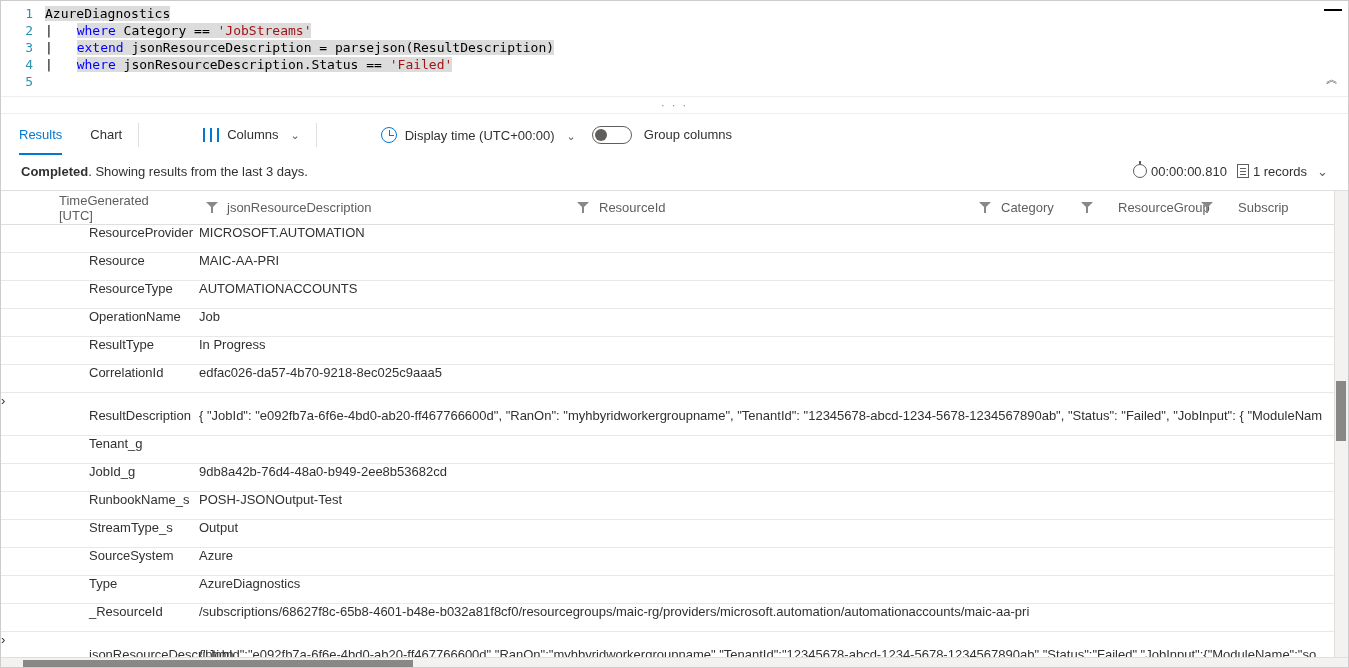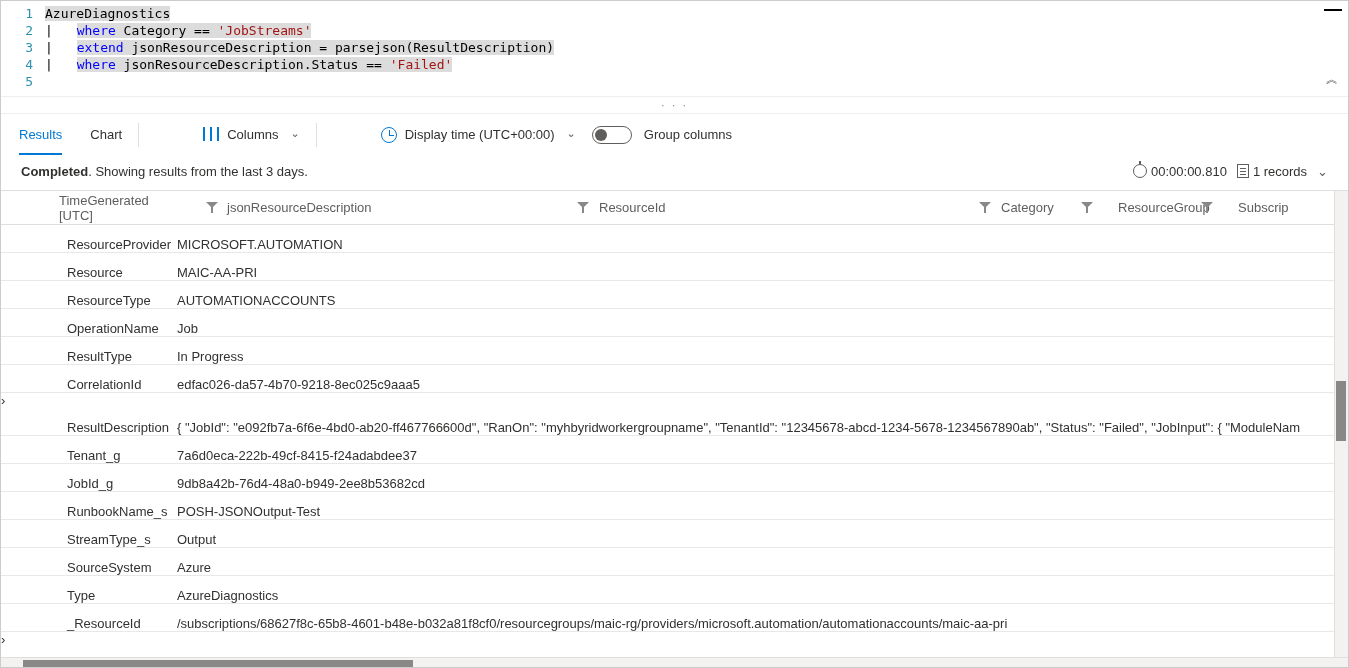--- a/index.html
+++ b/index.html
@@ -85,21 +85,21 @@
     content: "";
     position: absolute;
     bottom: 0; left: 0; right: 0;
     height: 2px;
     background: #0078d4;
   }
   .vsep {
     width: 1px; height: 24px; background: #e1dfdd; margin: 0 16px;
   }
   .tool-btn {
-    display: flex; align-items: flex-start; gap: 8px;
+    display: flex; align-items: flex-end; gap: 8px;
     color: #323130; cursor: pointer; padding-left: 48px;
   }
   .icon-columns {
     width: 16px; height: 14px;
     display: inline-block;
     border-left: 2px solid #0078d4;
     border-right: 2px solid #0078d4;
     position: relative;
   }
   .icon-columns::after {
@@ -158,23 +158,23 @@
   .funnel {
     width:12px;height:12px;position:relative;display:inline-block;margin-right:10px;
   }
   .funnel::before{
     content:"";position:absolute;left:0;top:0;border-left:6px solid transparent;border-right:6px solid transparent;
     border-top:6px solid #8a8886;
   }
   .funnel::after{content:"";position:absolute;left:5px;top:5px;width:2px;height:6px;background:#8a8886;}
   .detail-rows { }
   .drow {
-    display:flex; align-items:flex-end; min-height:28px;
+    display:flex; align-items:flex-start; min-height:28px;
     border-bottom:1px solid #e8e8e8;
-    padding-left: 26px;
+    padding-left: 48px;
   }
   .drow-wrap { position:relative; }
   .dkey { width: 150px; padding-left: 40px; color:#323130; }
   .dval { flex:1; color:#323130; white-space:nowrap; overflow:hidden; text-overflow:clip; padding-right:8px;}
   
   .hscroll {
     position:absolute; left:0; right:0; bottom:0; height:14px;
     background:#f3f2f1; border-top:1px solid #e1dfdd;
   }
   .hscroll .thumb {
@@ -323,21 +323,20 @@
             <div class="dval">edfac026-da57-4b70-9218-8ec025c9aaa5</div>
           </div>
         </div>
         <div class="drow-wrap"><span class="expander">›</span><div class="drow">
             <div class="dkey">ResultDescription</div>
             <div class="dval">{ "JobId": "e092fb7a-6f6e-4bd0-ab20-ff467766600d", "RanOn": "myhbyridworkergroupname", "TenantId": "12345678-abcd-1234-5678-1234567890ab", "Status": "Failed", "JobInput": { "ModuleNam</div>
           </div></div>
         <div class="drow-wrap">
           <div class="drow">
             <div class="dkey">Tenant_g</div>
-            <div class="dval">7a6d0eca-222b-49cf-8415-f24adabdee37</div>
           </div>
         </div>
         <div class="drow-wrap">
           <div class="drow">
             <div class="dkey">JobId_g</div>
             <div class="dval">9db8a42b-76d4-48a0-b949-2ee8b53682cd</div>
           </div>
         </div>
         <div class="drow-wrap">
           <div class="drow">

